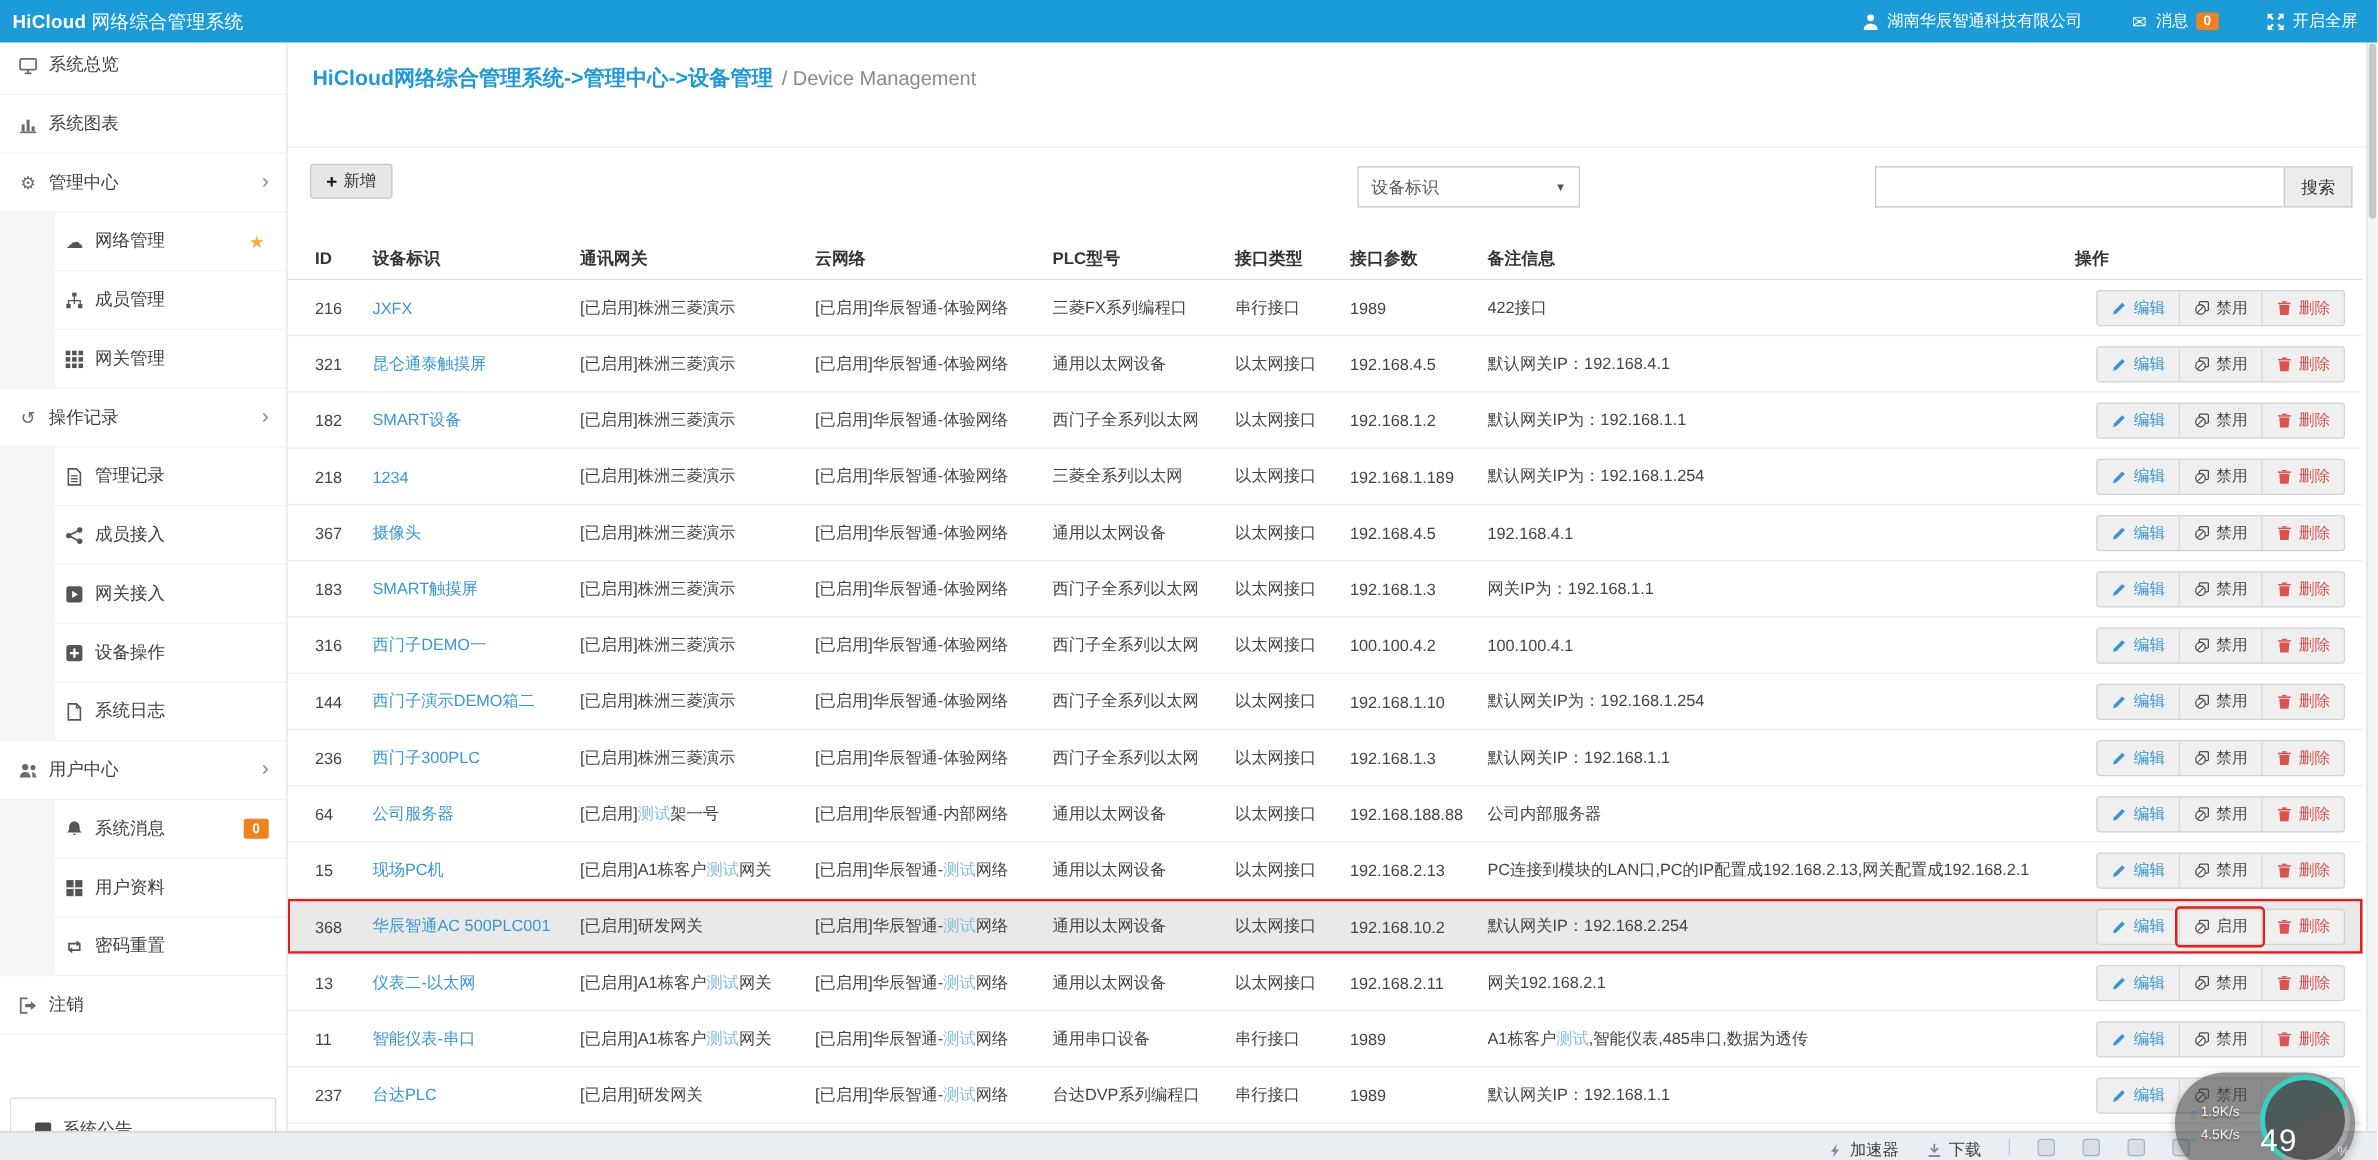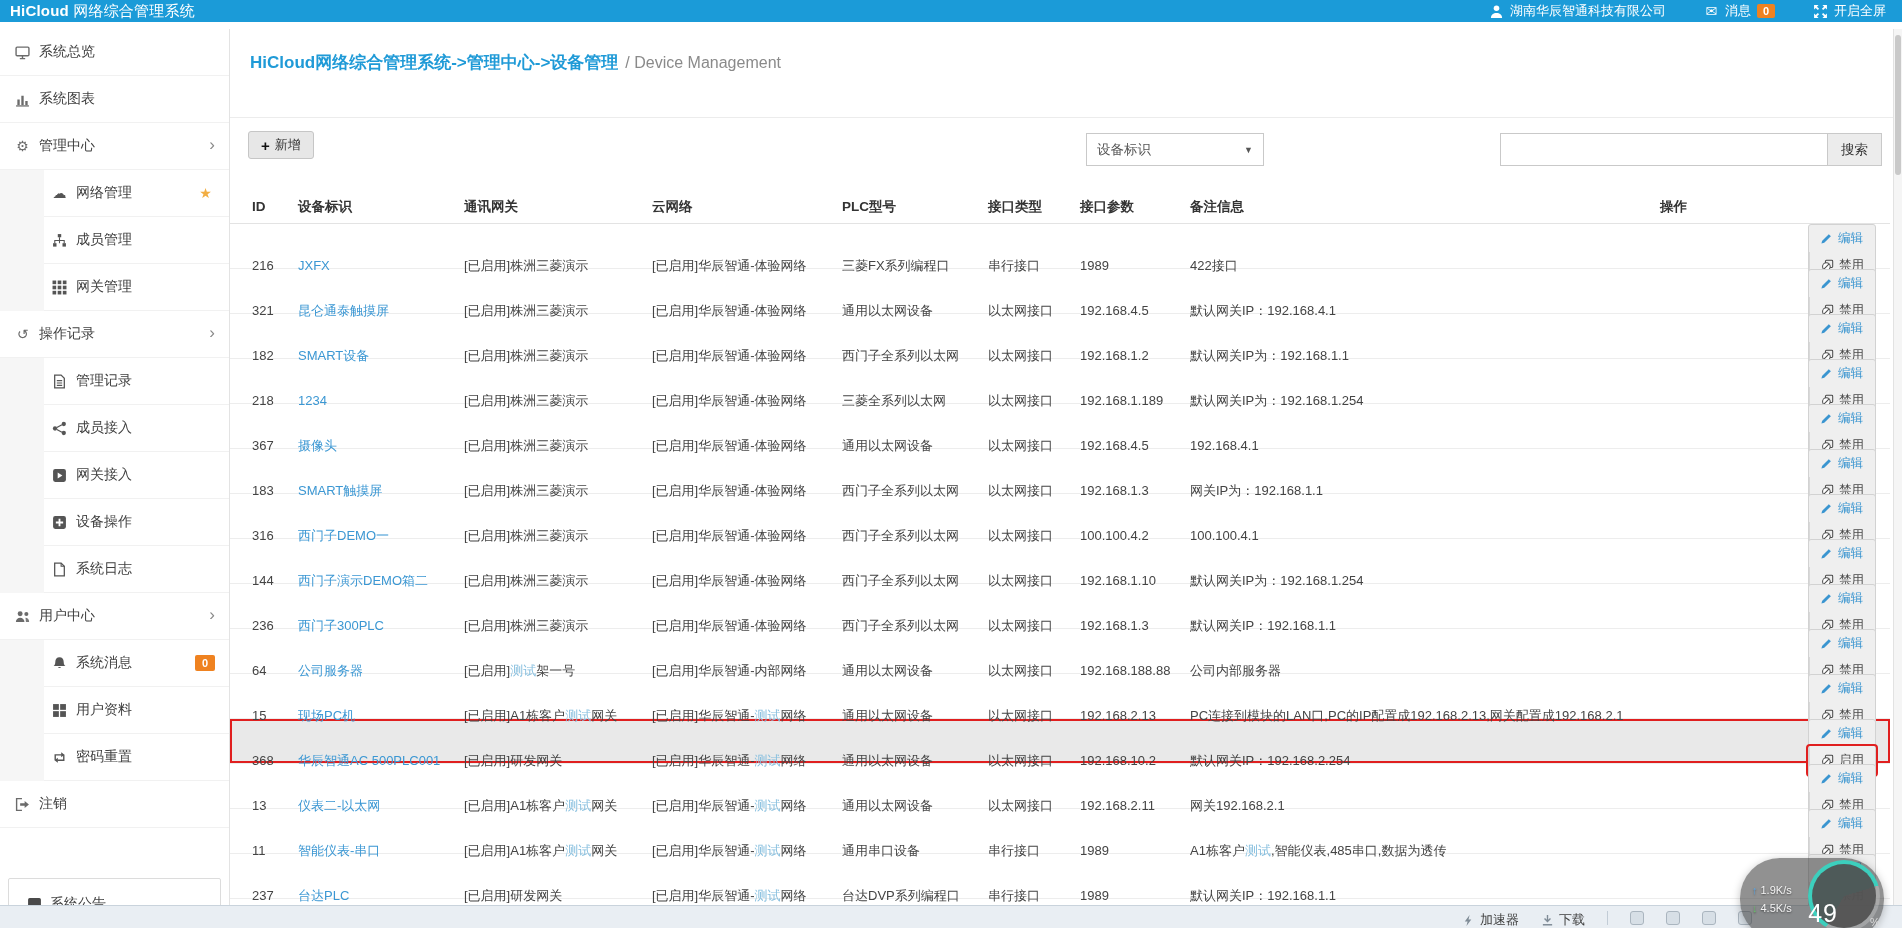--- a/index.html
+++ b/index.html
@@ -1,21 +1,21 @@
 <!DOCTYPE html>
 <html><head>
 <meta charset="utf-8">
 <style>
   * { margin:0; padding:0; box-sizing:border-box; }
   html,body { width:1902px; height:928px; overflow:hidden; }
   body { font-family:"Liberation Sans","DejaVu Sans",sans-serif; background:#fff; color:#444; }
   .app { position:relative; width:1902px; height:928px; overflow:hidden; background:#fff; }
 
   
-  .navbar { position:absolute; top:0; left:0; right:0; height:22px; background:#1b9bd8; color:#fff;
+  .navbar { position:absolute; top:0; left:0; right:0; height:34px; background:#1b9bd8; color:#fff;
             display:flex; align-items:center; justify-content:space-between; padding:0 16px 0 10px; z-index:30; }
   .brand { font-size:15px; letter-spacing:.2px; }
   .brand b { font-weight:bold; }
   .nav-right { display:flex; align-items:center; gap:38px; font-size:13px; }
   .nav-item { display:flex; align-items:center; gap:6px; cursor:pointer; }
   .nav-badge { background:#ef8220; color:#fff; font-size:11px; font-weight:bold; padding:1px 6px; border-radius:2px; }
 
   
   .sidebar { position:absolute; top:29px; left:0; width:230px; bottom:0; background:#fff; border-right:1px solid #e3e3e3; z-index:5; }
   .sb-item { height:47px; display:flex; align-items:center; gap:9px; padding-left:15px; border-bottom:1px solid #f1f1f1;
@@ -63,21 +63,21 @@
   .tbl { position:absolute; top:161px; left:0; right:12px; }
   .tbl-grid { display:grid; grid-template-columns:46px 166px 188px 190px 146px 92px 110px 1fr 230px; align-items:center; }
   .thead { height:34px; border-bottom:1px solid #e3e3e3; font-weight:bold; font-size:13.5px; color:#333; padding-left:22px; }
   .tbody .trow { height:45px; border-bottom:1px solid #ededed; font-size:13px; color:#444; padding-left:22px; }
   .trow .td { overflow:hidden; white-space:nowrap; padding-right:8px; }
   .trow a.dev-link { color:#3b97d3; text-decoration:none; cursor:pointer; }
   .hl { color:#85bede; }
   .trow.selected { background:#e9e9e9; box-shadow:inset 0 0 0 2px #e01f1f; }
 
   .act-cell { display:flex; justify-content:flex-end; padding-right:14px; }
-  .btn-group { display:inline-flex; border:1px solid #d2d2d2; border-radius:3px; background:#efefef;flex-direction:column; }
+  .btn-group { display:inline-flex; border:1px solid #d2d2d2; border-radius:3px; background:#efefef; }
   .btn-group button { display:flex; align-items:center; gap:5px; padding:5px 11px; background:transparent; border:none;
                       border-left:1px solid #d8d8d8; font-size:12.5px; font-family:inherit; cursor:pointer; white-space:nowrap; }
   .btn-group button:first-child { border-left:none; }
   .b-edit { color:#3a95d0; }
   .b-toggle { color:#4a4a4a; }
   .b-del { color:#d9534f; }
   .b-toggle.flagged { outline:2px solid #e01f1f; outline-offset:1px; border-radius:1px; }
 
   
   .scrollbar { position:absolute; top:29px; right:0; width:9px; bottom:23px; background:#f5f5f5; border-left:1px solid #e2e2e2; z-index:25; }

